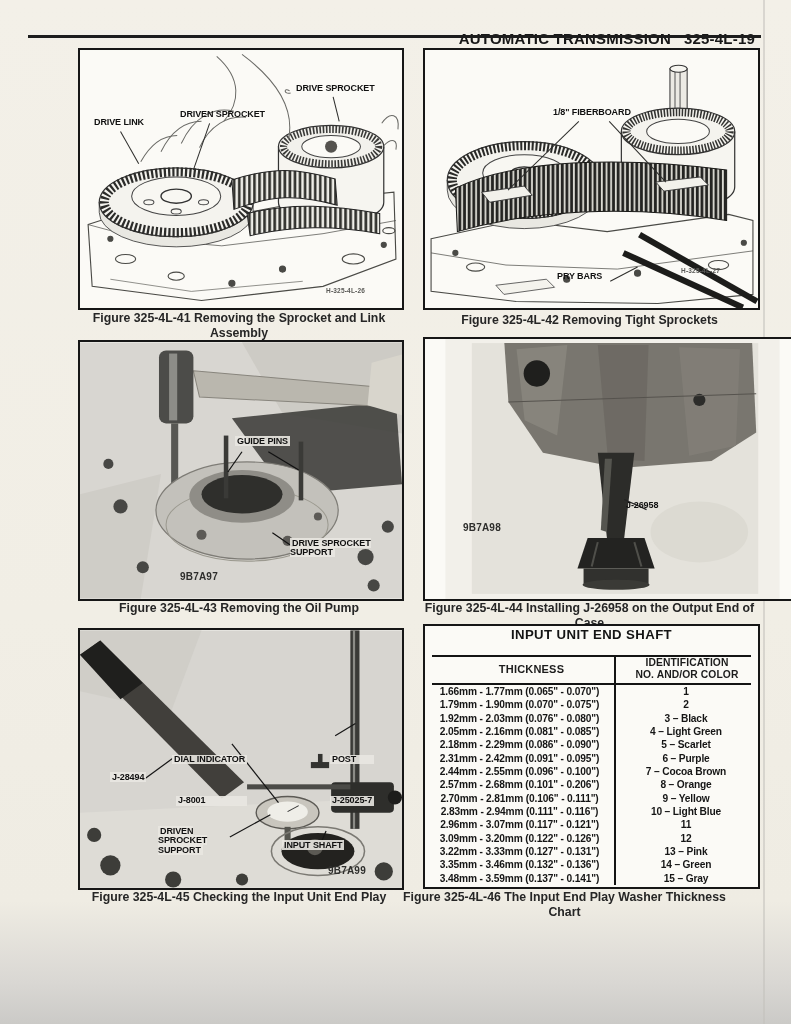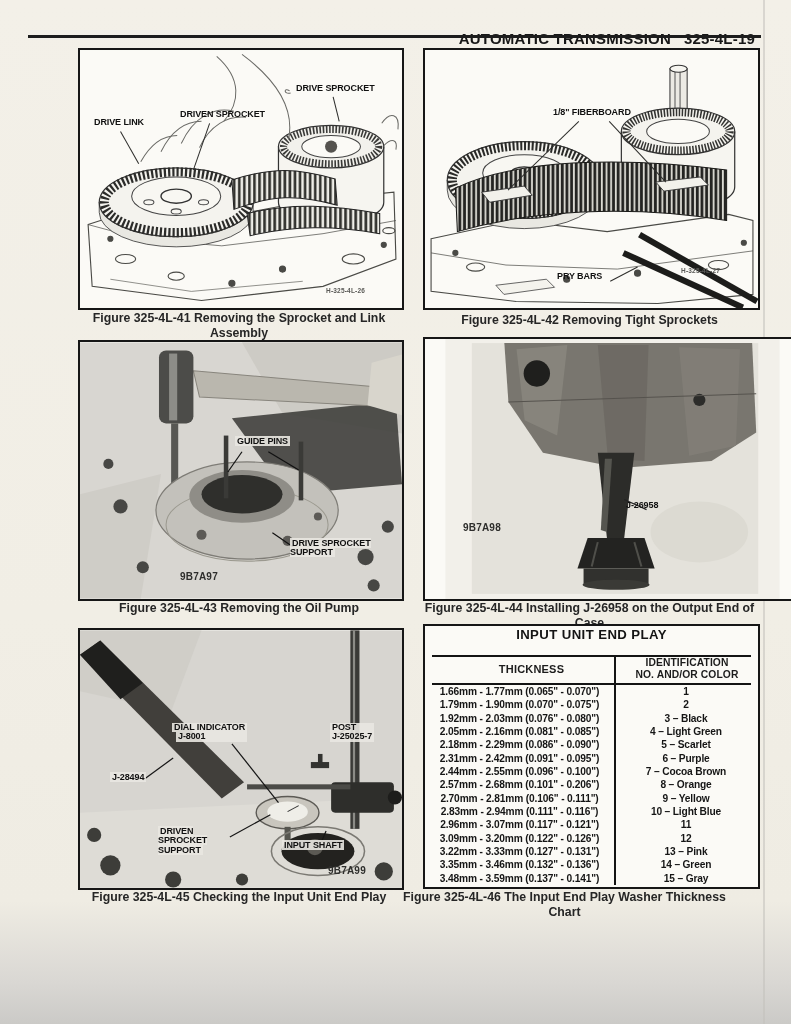--- a/index.html
+++ b/index.html
@@ -8,21 +8,21 @@
     font-family:"Liberation Sans",sans-serif;color:#1c1c1c;}
   .edge-line{position:absolute;left:763px;top:0;width:2px;height:100%;background:#c3c1bc;opacity:.55;}
   .hdr{position:absolute;top:14px;right:36px;font-size:15px;font-weight:bold;letter-spacing:.2px;color:#171717;white-space:nowrap;margin-top:16px;}
   .hdr .pgno{margin-left:13px;}
   .hdr-rule{position:absolute;top:35px;left:28px;width:733px;height:3px;background:#1d1d1d;}
   .figbox{position:absolute;border:2px solid #161616;background:#fbfaf6;}
   .figbox svg{position:absolute;left:0;top:0;width:100%;height:100%;}
   .caption{position:absolute;text-align:center;font-weight:bold;font-size:12.3px;line-height:1.18;color:#262626;}
   .flab{position:absolute;font-weight:bold;font-size:9px;letter-spacing:-.1px;line-height:1.05;color:#101010;white-space:nowrap;}
   .flab.wrap{white-space:normal;}
-  .tag{background:rgba(233,231,225,.9);padding:0 2px;}
+  .tag{background:rgba(233,231,225,.9);padding:0 2px;margin-top:32px;}
   .refcode{position:absolute;font-weight:bold;font-size:6.5px;color:#5a5a57;letter-spacing:.2px;}
   .refcode.photo{font-size:10px;color:#2e2e2c;}
   
   .wt-title{position:absolute;top:3px;left:0;right:0;text-align:center;font-weight:bold;font-size:13.2px;line-height:12.6px;letter-spacing:.4px;color:#141414;}
   .wt-rule{position:absolute;left:7px;right:7px;height:2px;background:#141414;}
   .wt-vdiv{position:absolute;left:189px;top:29px;bottom:2px;width:2px;background:#141414;}
   .wt-h1{position:absolute;left:12px;width:189px;top:37px;text-align:center;font-weight:bold;font-size:11px;letter-spacing:.2px;}
   .wt-h2{position:absolute;left:191px;right:0;top:31px;text-align:center;font-weight:bold;font-size:10.3px;line-height:11.5px;letter-spacing:.1px;}
   .wt-rows{position:absolute;top:59px;left:0;right:0;bottom:2px;display:flex;flex-direction:column;}
   .wt-row{flex:1;display:flex;align-items:center;font-weight:bold;font-size:10.2px;letter-spacing:-.15px;color:#151515;}
@@ -305,21 +305,21 @@
     </div>
     <div class="flab" style="left:30px;top:143px;"><span class="tag">J-28494</span></div>
     <div class="flab wrap" style="left:78px;top:197px;width:60px;"><span class="tag">DRIVEN SPROCKET SUPPORT</span></div>
     <div class="flab" style="left:202px;top:211px;"><span class="tag">INPUT SHAFT</span></div>
     <div class="refcode photo" style="left:248px;top:235px;">9B7A99</div>
   </div>
   <div class="caption" style="left:78px;top:890px;width:322px;">Figure 325-4L-45 Checking the Input Unit End Play</div>
 
   <div class="figbox" style="left:423px;top:624px;width:333px;height:261px;">
     <div class="wt-title">
-      <div>INPUT UNIT END PLAY</div>
+      <div>INPUT UNIT END SHAFT</div>
     </div>
     <div class="wt-rule" style="top:29px;"></div>
     <div class="wt-vdiv"></div>
     <div class="wt-h1">THICKNESS</div>
     <div class="wt-h2">
       <div>IDENTIFICATION</div>
       <div>NO. AND/OR COLOR</div>
     </div>
     <div class="wt-rule" style="top:57px;"></div>
     <div class="wt-rows">

